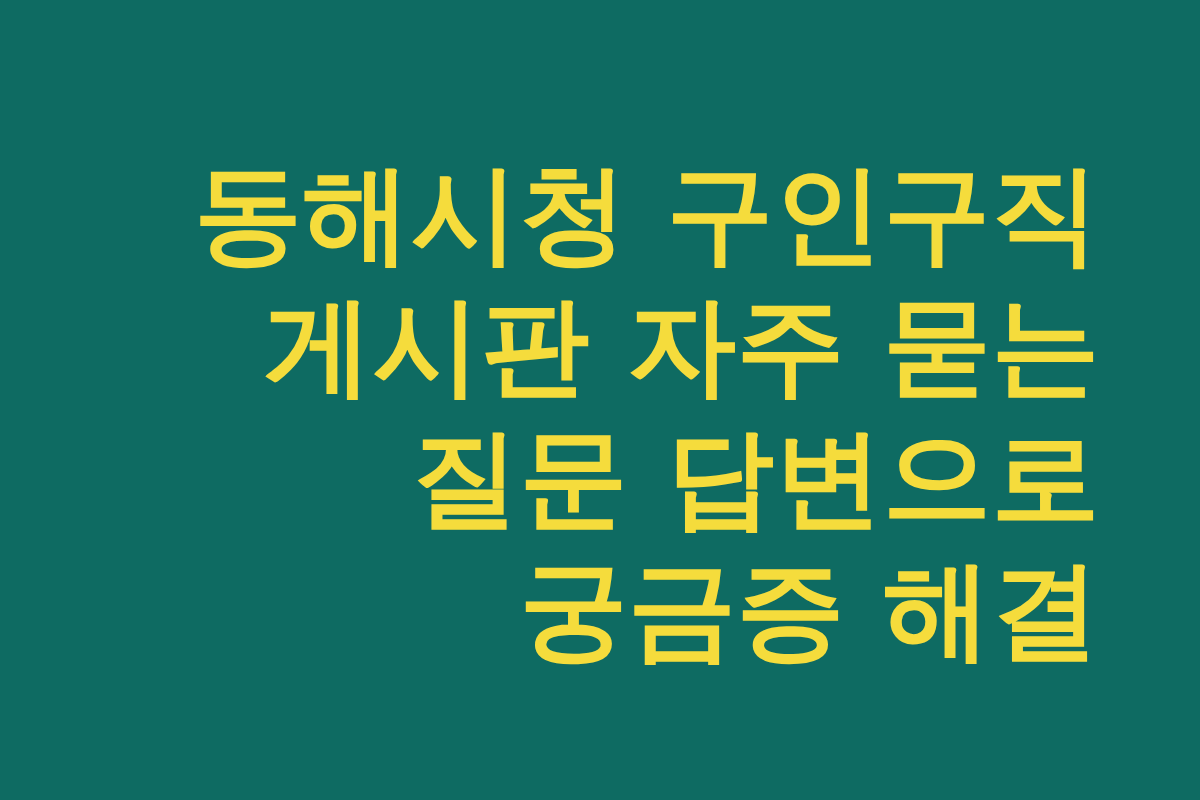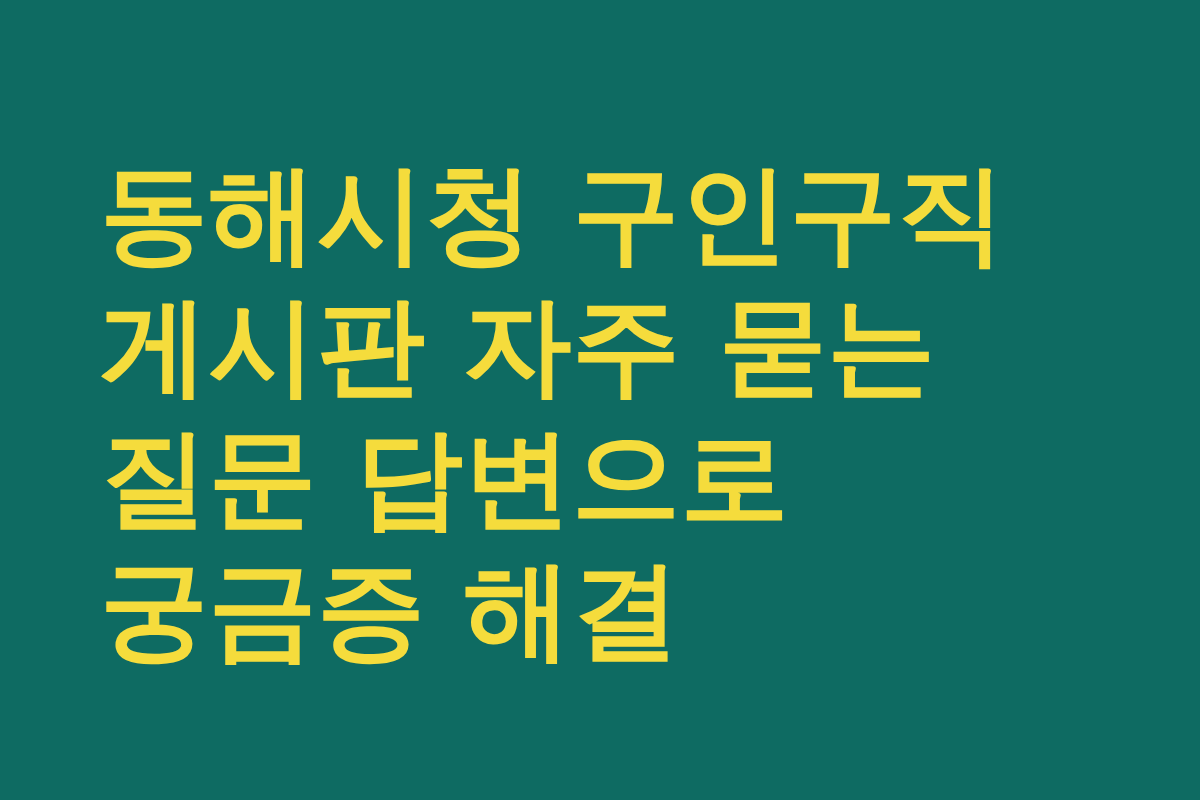--- a/index.html
+++ b/index.html
@@ -23,21 +23,21 @@
     display: flex;
     align-items: center;
     justify-content: center;
     background: #0e6b62;
   }
 
   #headline {
     width: 1000px;
     margin: 8px;
     padding: 0;
-    text-align: left;
+    text-align: right;
     color: #f5dc3c;
     font-family: "DejaVu Sans", sans-serif;
     font-size: 108px;
     font-weight: 700;
     line-height: 132px;
     letter-spacing: 0.5px;
     word-break: keep-all;
     overflow-wrap: break-word;
     
     transform: translateY(12px);

